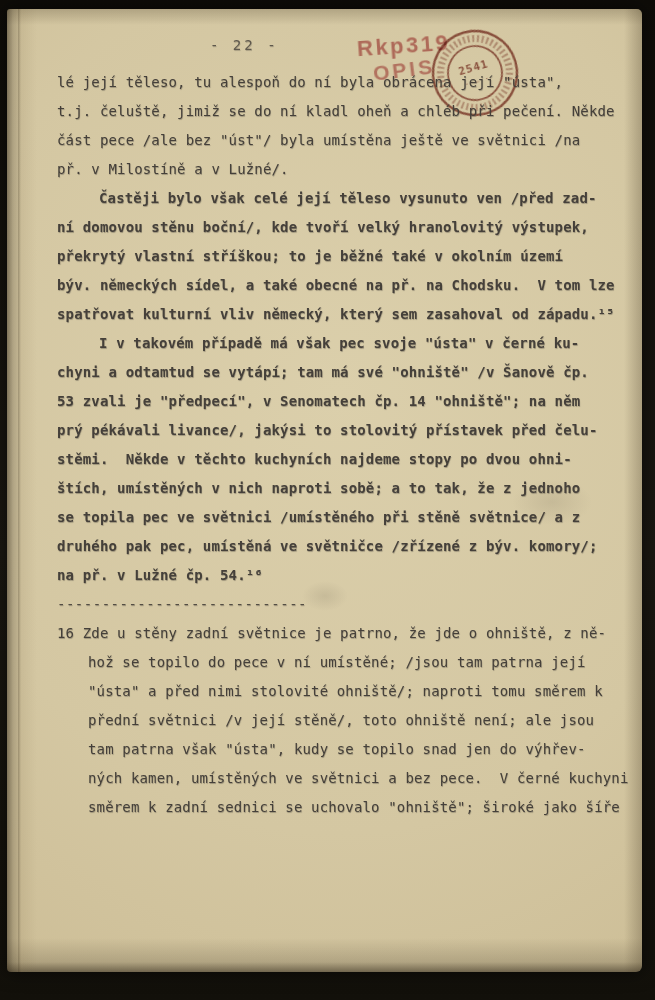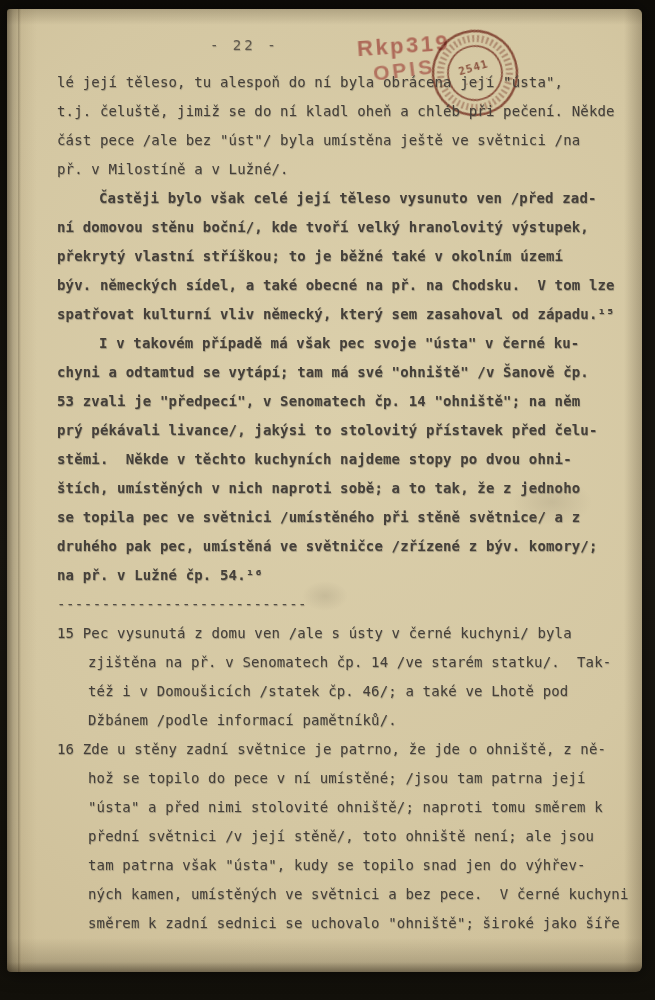--- a/index.html
+++ b/index.html
@@ -160,24 +160,20 @@
       <p class="para ind">I v takovém případě má však pec svoje "ústa" v černé ku-
 chyni a odtamtud se vytápí; tam má své "ohniště" /v Šanově čp.
 53 zvali je "předpecí", v Senomatech čp. 14 "ohniště"; na něm
 prý pékávali livance/, jakýsi to stolovitý přístavek před čelu-
 stěmi.  Někde v těchto kuchyních najdeme stopy po dvou ohni-
 štích, umístěných v nich naproti sobě; a to tak, že z jednoho
 se topila pec ve světnici /umístěného při stěně světnice/ a z
 druhého pak pec, umístěná ve světničce /zřízené z býv. komory/;
 na př. v Lužné čp. 54.¹⁶</p>
       <div class="separator">----------------------------</div>
-      <p class="para foot">15 Pec vysunutá z domu ven /ale s ústy v černé kuchyni/ byla
-zjištěna na př. v Senomatech čp. 14 /ve starém statku/.  Tak-
-též i v Domoušicích /statek čp. 46/; a také ve Lhotě pod
-Džbánem /podle informací pamětníků/.</p>
       <p class="para foot">16 Zde u stěny zadní světnice je patrno, že jde o ohniště, z ně-
 hož se topilo do pece v ní umístěné; /jsou tam patrna její
 "ústa" a před nimi stolovité ohniště/; naproti tomu směrem k
 přední světnici /v její stěně/, toto ohniště není; ale jsou
 tam patrna však "ústa", kudy se topilo snad jen do výhřev-
 ných kamen, umístěných ve světnici a bez pece.  V černé kuchyni
 směrem k zadní sednici se uchovalo "ohniště"; široké jako šíře</p>
     </div>
 
     <div class="smudge s1"></div>

